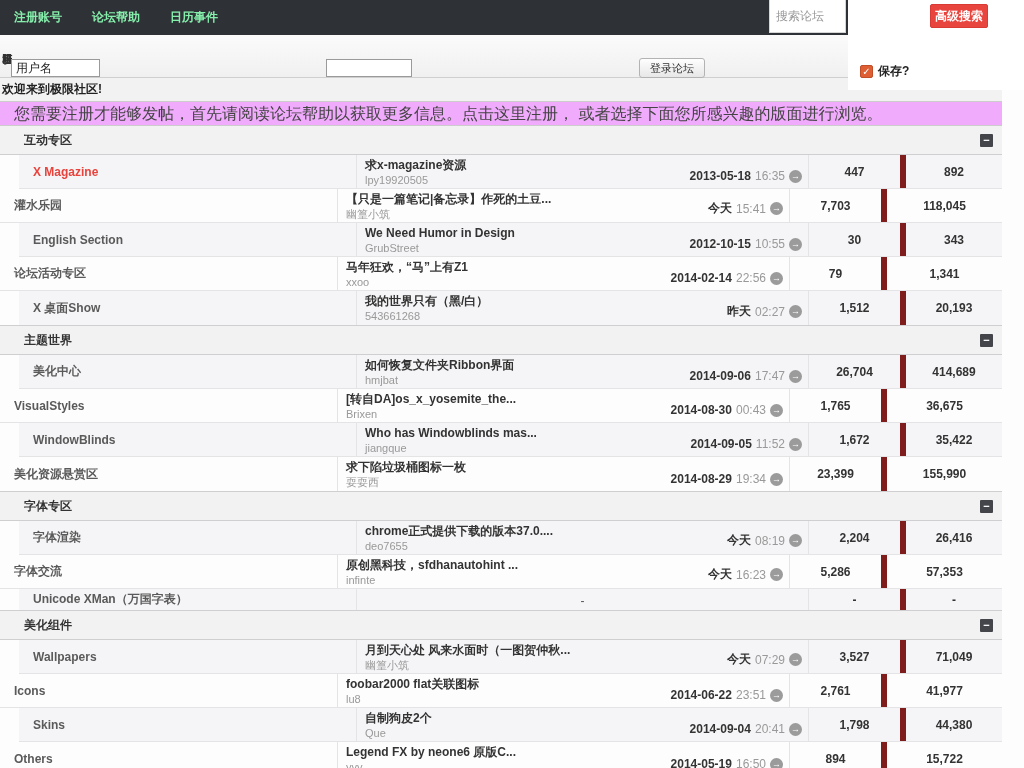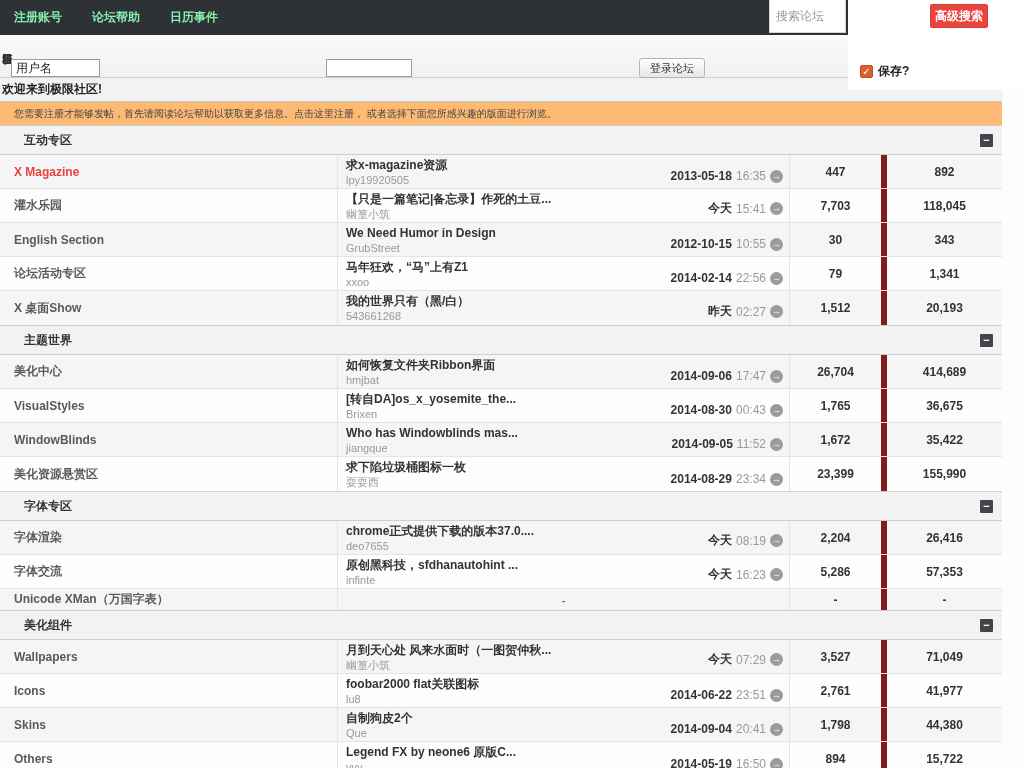--- a/index.html
+++ b/index.html
@@ -24,30 +24,30 @@
 
   
   .login-bar { position:absolute; left:0; top:35px; width:848px; height:43px; background:linear-gradient(#fbfbfb,#f0f0f1); border-bottom:1px solid #cfcfcf; }
   .v-logo { position:absolute; left:2px; top:46px; writing-mode:vertical-rl; text-orientation:upright; font-size:10px; font-weight:bold; color:#333; height:58px; line-height:11px; }
   .user-input { position:absolute; left:11px; top:59px; width:89px; height:18px; border:1px solid #9a9a9a; background:#fff; font-size:12px; color:#222; padding:0 4px; outline:none; }
   .pass-input { position:absolute; left:326px; top:59px; width:86px; height:18px; border:1px solid #9a9a9a; background:#fff; font-size:12px; padding:0 4px; outline:none; }
   .login-btn { position:absolute; left:639px; top:58px; height:20px; padding:0 10px; border:1px solid #b3b3b3; border-radius:3px; background:linear-gradient(#fefefe,#e7e7e7); font-size:11px; color:#333; cursor:pointer; font-family:inherit; }
 
   
   .welcome { position:absolute; left:0; top:78px; width:1002px; height:23px; font-size:12px; font-weight:bold; color:#222; padding-left:2px; line-height:22px; }
-  .notice { position:absolute; left:0; top:101px; width:1002px; height:25px; background:#fdba74; border-top:1px solid #ccc; border-bottom:1px solid #ccc; font-size:10px; color:#444; padding-left:14px; line-height:24px; white-space:nowrap; overflow:hidden; }
+  .notice { position:absolute; left:0; top:101px; width:1002px; height:25px; background:#f0abfc; border-top:1px solid #ccc; border-bottom:1px solid #ccc; font-size:16px; color:#444; padding-left:14px; line-height:24px; white-space:nowrap; overflow:hidden; }
 
   
   .content { position:absolute; left:0; top:126px; width:1002px; }
   .cat-header { height:28px; line-height:28px; padding-left:24px; font-size:12px; font-weight:bold; color:#333; position:relative; }
   .collapse-btn { position:absolute; right:9px; top:8px; width:13px; height:13px; background:#43454a; color:#fff; font-size:11px; line-height:12px; text-align:center; border-radius:1px; cursor:pointer; }
   .forum-table { background:#fdfdfe; border-top:1px solid #cfcfd1; border-bottom:1px solid #cfcfd1; }
   .f-row { display:flex; height:34px; border-bottom:1px solid #e4e4e6; }
   .f-row:last-child { border-bottom:none; }
-  .f-row.odd { background:#f5f5f7; }
+  .f-row.odd { background:#f5f5f7;margin-left:19px; }
   .f-row.short { height:21px; }
   .c-name { width:338px; border-right:1px solid #e4e4e6; display:flex; align-items:center; padding-left:14px; }
   .forum-link { font-size:12px; font-weight:bold; color:#5a5a5a; cursor:pointer; }
   .forum-link.red { color:#e8433c; }
   .c-last { width:452px; border-right:1px solid #e4e4e6; position:relative; padding:2px 8px 0 8px; overflow:hidden; }
   .lp-title { font-size:12px; font-weight:bold; color:#333; line-height:16px; white-space:nowrap; cursor:pointer; }
   .lp-user { font-size:11px; color:#999; line-height:14px; cursor:pointer; }
   .lp-meta { position:absolute; right:6px; bottom:5px; display:flex; align-items:center; gap:4px; font-size:12px; }
   .lp-date { font-weight:bold; color:#333; }
   .lp-time { color:#999; }
@@ -222,21 +222,21 @@
       </div>
       <div class="f-row">
         <div class="c-name">
           <span class="forum-link">美化资源悬赏区</span>
         </div>
         <div class="c-last">
           <div class="lp-title">求下陷垃圾桶图标一枚</div>
           <div class="lp-user">耍耍西</div>
           <div class="lp-meta">
             <span class="lp-date">2014-08-29</span>
-            <span class="lp-time">23:34</span>
+            <span class="lp-time">19:34</span>
             <span class="arrow-ico">→</span>
           </div>
         </div>
         <div class="c-threads">23,399</div>
         <div class="c-posts">155,990</div>
       </div>
     </div>
     <div class="cat-header"><span>字体专区</span><span class="collapse-btn">−</span></div>
     <div class="forum-table">
       <div class="f-row odd">

